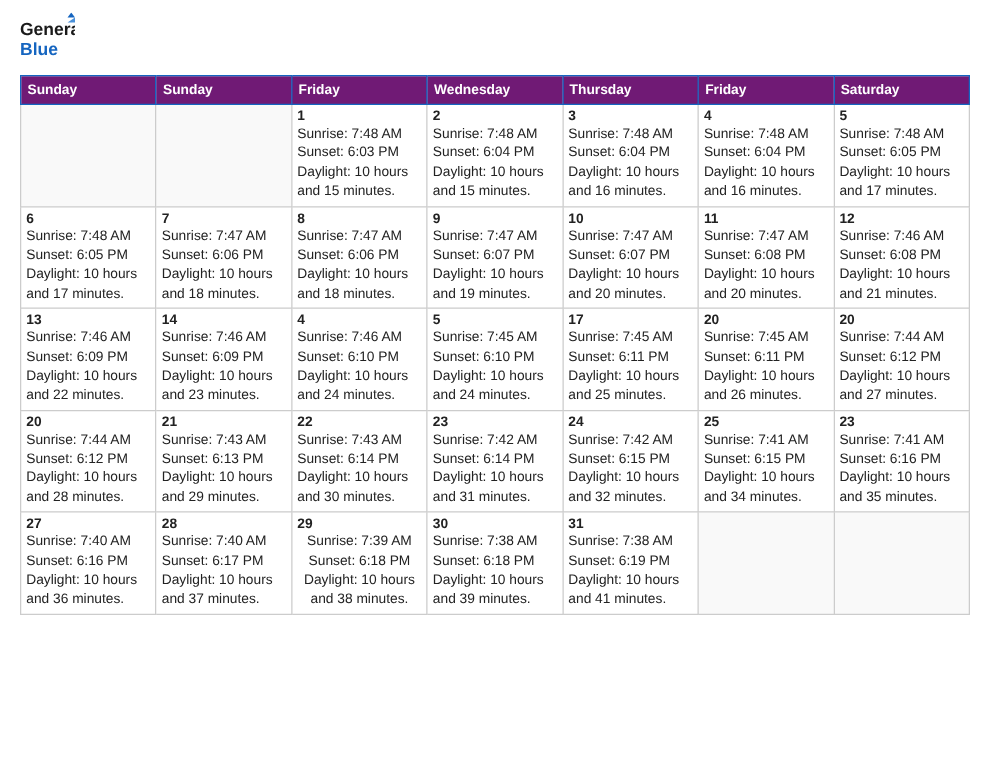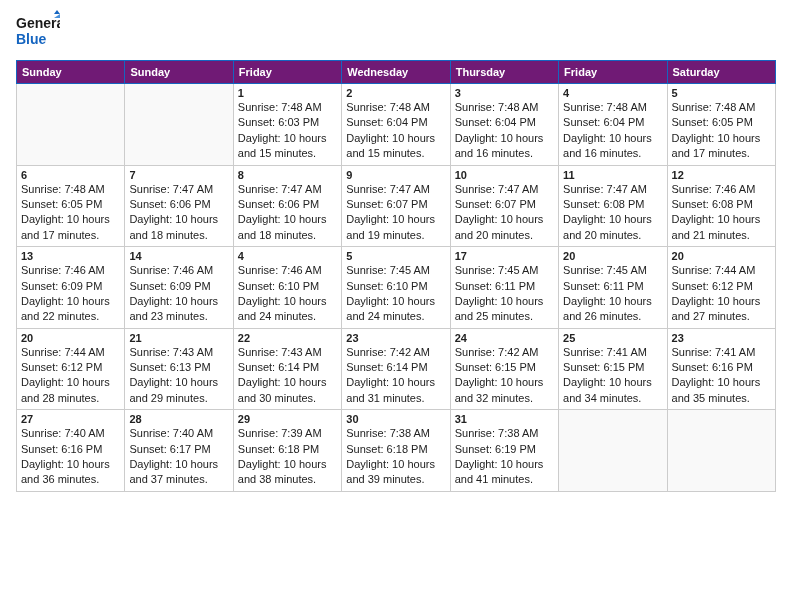--- a/index.html
+++ b/index.html
@@ -314,21 +314,21 @@
           </td>
           <td>
             <span class="day-number">28</span>
             <div class="day-info" style="white-space: pre-line;">Sunrise: 7:40 AM
 Sunset: 6:17 PM
 Daylight: 10 hours
 and 37 minutes.</div>
           </td>
           <td>
             <span class="day-number">29</span>
-            <div class="day-info" style="white-space: pre-line;">Sunrise: 7:39 AM
+            <div class="day-info" style="white-space: pre-line; text-align: center;">Sunrise: 7:39 AM
 Sunset: 6:18 PM
 Daylight: 10 hours
 and 38 minutes.</div>
           </td>
           <td>
             <span class="day-number">30</span>
             <div class="day-info" style="white-space: pre-line;">Sunrise: 7:38 AM
 Sunset: 6:18 PM
 Daylight: 10 hours
 and 39 minutes.</div>

